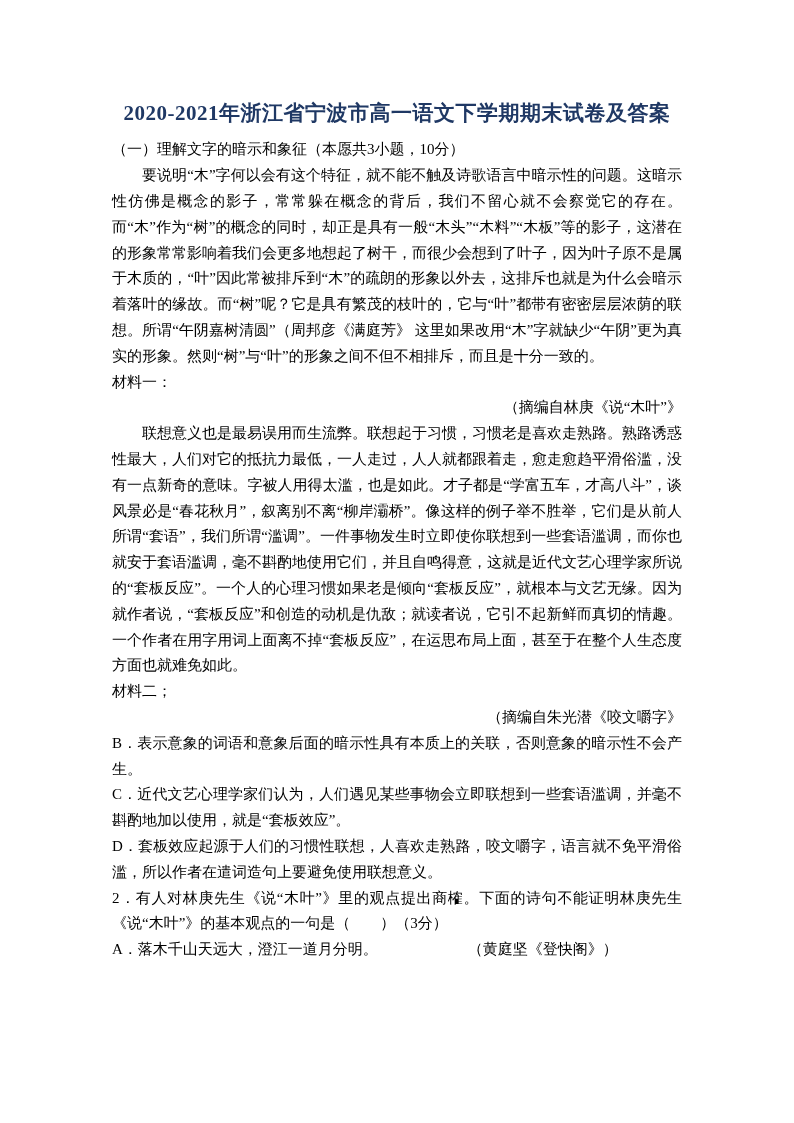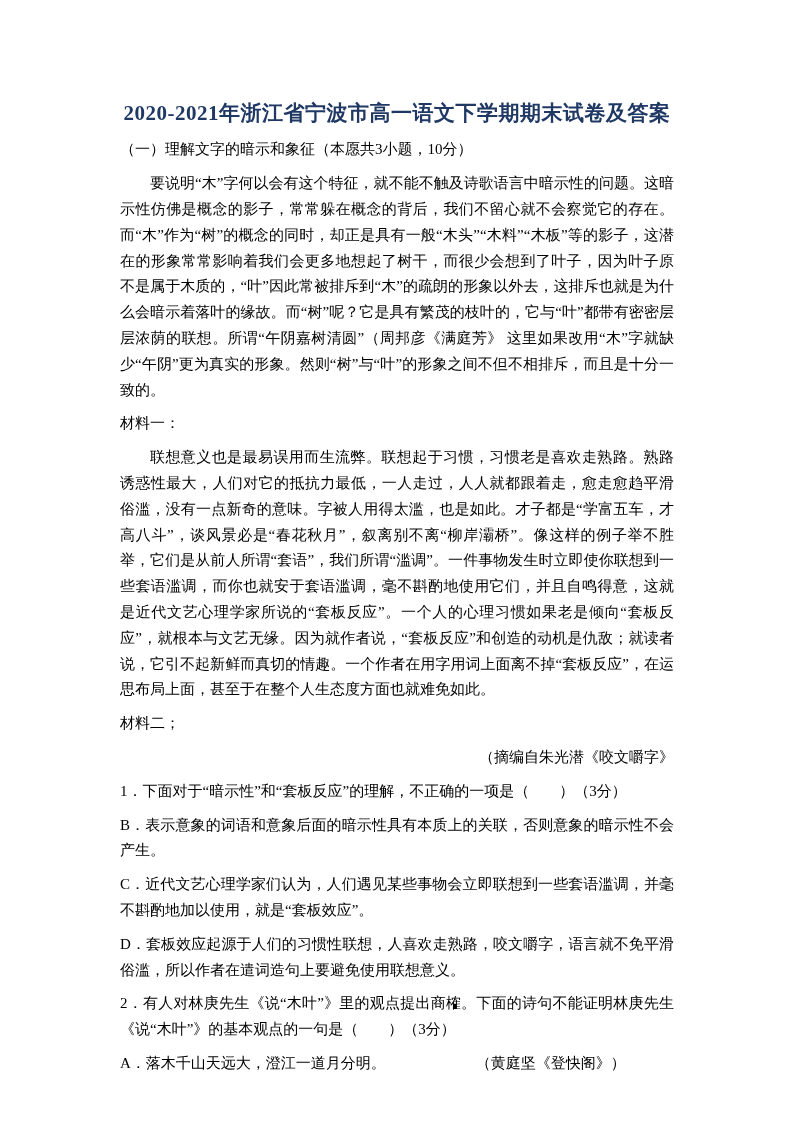--- a/index.html
+++ b/index.html
@@ -25,21 +25,21 @@
     text-align: center;
     color: #1f3864;
     margin: 10px 0 9px 0;
     line-height: 1.45;
     letter-spacing: 0.5px;
   }
   .body-start {
     margin-top: 58px;
   }
   .para {
-    margin: 8px;
+    margin: 0;
     text-align: justify;
     text-justify: inter-ideograph;
   }
   .indent {
     text-indent: 2em;
   }
   .source {
     text-align: right;
   }
 </style>
@@ -49,28 +49,28 @@
 <div class="page">
 
   <h1 class="doc-title">2020-2021年浙江省宁波市高一语文下学期期末试卷及答案</h1>
 
   <p class="para body-start">（一）理解文字的暗示和象征（本愿共3小题，10分）</p>
 
   <p class="para indent">要说明“木”字何以会有这个特征，就不能不触及诗歌语言中暗示性的问题。这暗示性仿佛是概念的影子，常常躲在概念的背后，我们不留心就不会察觉它的存在。而“木”作为“树”的概念的同时，却正是具有一般“木头”“木料”“木板”等的影子，这潜在的形象常常影响着我们会更多地想起了树干，而很少会想到了叶子，因为叶子原不是属于木质的，“叶”因此常被排斥到“木”的疏朗的形象以外去，这排斥也就是为什么会暗示着落叶的缘故。而“树”呢？它是具有繁茂的枝叶的，它与“叶”都带有密密层层浓荫的联想。所谓“午阴嘉树清圆”（周邦彦《满庭芳》  这里如果改用“木”字就缺少“午阴”更为真实的形象。然则“树”与“叶”的形象之间不但不相排斥，而且是十分一致的。</p>
 
   <p class="para">材料一：</p>
 
+  <p class="para source">（摘编自林庚《说“木叶”》</p>
 
   <p class="para indent">联想意义也是最易误用而生流弊。联想起于习惯，习惯老是喜欢走熟路。熟路诱惑性最大，人们对它的抵抗力最低，一人走过，人人就都跟着走，愈走愈趋平滑俗滥，没有一点新奇的意味。字被人用得太滥，也是如此。才子都是“学富五车，才高八斗”，谈风景必是“春花秋月”，叙离别不离“柳岸灞桥”。像这样的例子举不胜举，它们是从前人所谓“套语”，我们所谓“滥调”。一件事物发生时立即使你联想到一些套语滥调，而你也就安于套语滥调，毫不斟酌地使用它们，并且自鸣得意，这就是近代文艺心理学家所说的“套板反应”。一个人的心理习惯如果老是倾向“套板反应”，就根本与文艺无缘。因为就作者说，“套板反应”和创造的动机是仇敌；就读者说，它引不起新鲜而真切的情趣。一个作者在用字用词上面离不掉“套板反应”，在运思布局上面，甚至于在整个人生态度方面也就难免如此。</p>
 
   <p class="para">材料二；</p>
 
   <p class="para source">（摘编自朱光潜《咬文嚼字》</p>
 
-  <p class="para">1．下面对于“暗示性”和“套板反应”的理解，不正确的一项是（　　）（3分）</p>
 
 
   <p class="para">B．表示意象的词语和意象后面的暗示性具有本质上的关联，否则意象的暗示性不会产生。</p>
 
   <p class="para">C．近代文艺心理学家们认为，人们遇见某些事物会立即联想到一些套语滥调，并毫不斟酌地加以使用，就是“套板效应”。</p>
 
   <p class="para">D．套板效应起源于人们的习惯性联想，人喜欢走熟路，咬文嚼字，语言就不免平滑俗滥，所以作者在遣词造句上要避免使用联想意义。</p>
 
   <p class="para">2．有人对林庚先生《说“木叶”》里的观点提出商榷。下面的诗句不能证明林庚先生《说“木叶”》的基本观点的一句是（　　）（3分）</p>
 

